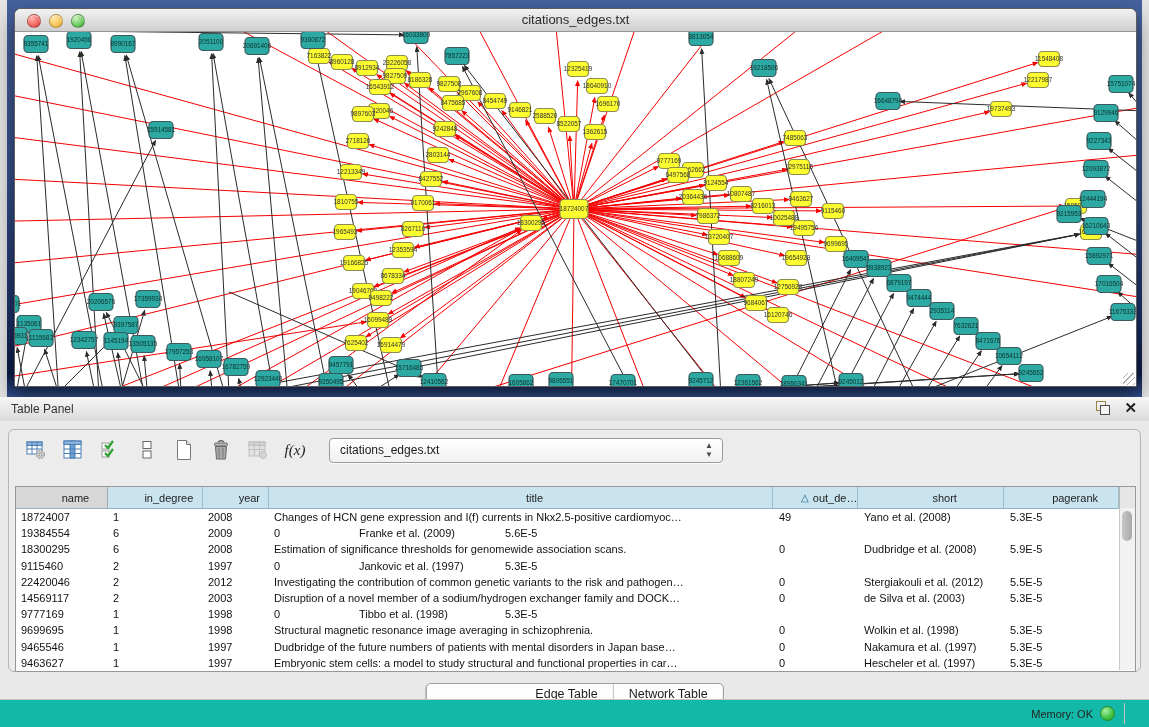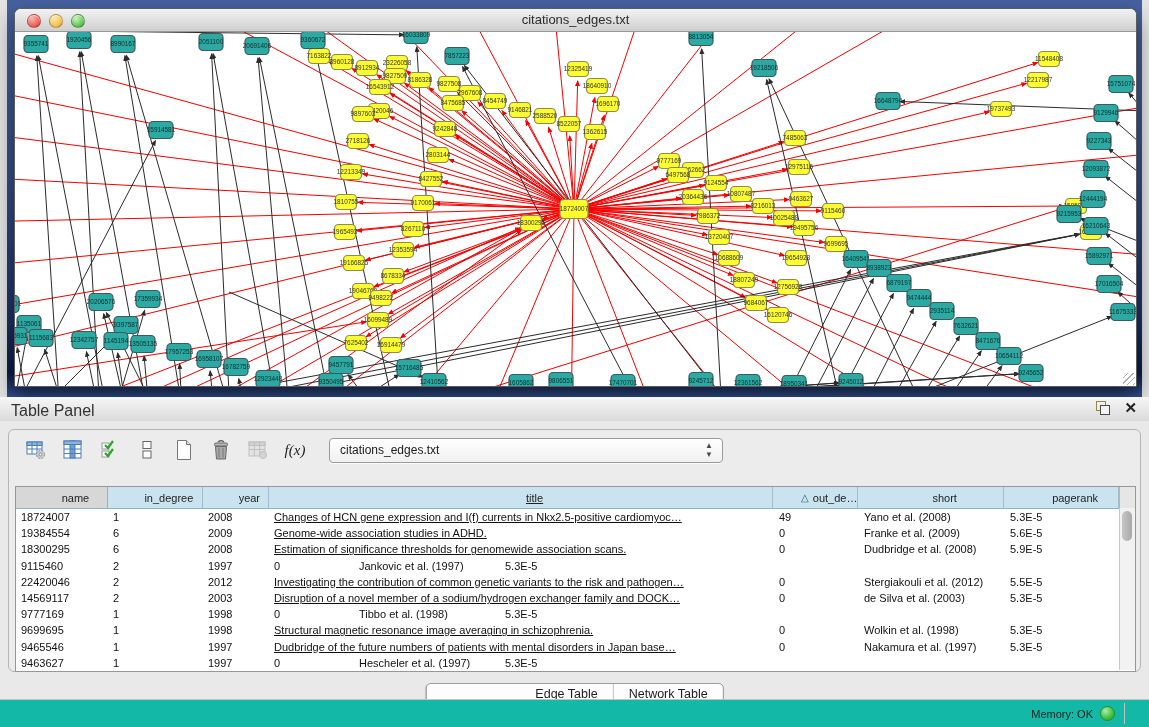--- a/index.html
+++ b/index.html
@@ -15,21 +15,21 @@
   .titlebar .title{position:absolute;left:0;right:0;top:3px;text-align:center;font-size:13px;color:#2c2c2c;}
   .lights{position:absolute;left:12px;top:5px;display:flex;gap:8px;}
   .light{width:12px;height:12px;border-radius:50%;border:1px solid rgba(0,0,0,.25);box-shadow:inset 0 1px 1px rgba(255,255,255,.7);}
   .canvas{position:relative;width:100%;height:354px;overflow:hidden;background:#fff;}
   .canvas svg{position:absolute;left:0;top:0;}
   .grip{position:absolute;right:1px;bottom:1px;width:12px;height:12px;
     background:repeating-linear-gradient(135deg,transparent 0 3px,#9a9a9a 3px 4px);opacity:.8;}
   
   .panel-header{position:absolute;left:0;top:397px;width:1149px;height:24px;
     background:linear-gradient(#f7f7f7,#dadada);border-bottom:1px solid #adadad;}
-  .panel-header .ph-title{position:absolute;left:11px;top:5px;font-size:16px;color:#333;}
+  .panel-header .ph-title{position:absolute;left:11px;top:5px;font-size:12px;color:#333;}
   .ph-icons{position:absolute;right:12px;top:4px;display:flex;gap:14px;align-items:center;}
   .float-ic{position:relative;width:14px;height:14px;}
   .float-ic .sq-back{position:absolute;left:0;top:0;width:8px;height:8px;border:1.5px solid #9a8throw447;border:1.5px solid #9a8447;}
   .float-ic .sq-front{position:absolute;right:0;bottom:0;width:8px;height:8px;border:1.5px solid #4a4a4a;background:#f4f4f4;}
   .close-ic{font-size:15px;font-weight:bold;color:#222;line-height:14px;cursor:default;}
   .panel-body{position:absolute;left:0;top:421px;width:1149px;height:306px;background:#e9e9e9;}
   .tool-container{position:absolute;left:8px;top:8px;width:1131px;height:241px;border:1px solid #b5b5b5;border-radius:6px;background:#ececec;}
   .toolbar{position:absolute;left:14px;top:7px;display:flex;align-items:flex-end;gap:11px;}
   .tbtn{width:26px;height:26px;display:flex;align-items:center;justify-content:center;}
   .fx{font-family:"Liberation Serif",serif;font-style:italic;font-size:15px;color:#222;}
@@ -41,21 +41,21 @@
   .dtable{position:absolute;left:6px;top:56px;width:1119px;height:184px;border:1px solid #979797;background:#fff;}
   .thead{display:flex;height:21px;border-bottom:1px solid #8fb2c2;}
   .hcell{box-sizing:border-box;border-right:1px solid #9dbecd;background:#c9e4ef;font-size:11px;color:#222;
     display:flex;align-items:center;justify-content:center;overflow:hidden;white-space:nowrap;padding-left:28px;}
   .hcell.first{background:#d7d7d7;border-right:1px solid #aaa;}
   .hcell .sort{color:#20618e;margin-right:4px;font-size:10px;}
   .hcorner{width:15px;background:#e6e6e6;border-left:1px solid #b5b5b5;}
   .tbody{position:relative;height:162px;overflow:hidden;}
   .trow{display:flex;height:16.2px;align-items:center;}
   .tcell{box-sizing:border-box;padding-left:5px;font-size:11px;color:#111;overflow:hidden;white-space:nowrap;}
-  .c0{width:92px;}.c1{width:95px;}.c2{width:66px;}.c3{width:505px;text-decoration:underline;}.c4{width:85px;}.c5{width:146px;}.c6{width:115px;}
+  .c0{width:92px;}.c1{width:95px;}.c2{width:66px;}.c3{width:505px;}.c4{width:85px;}.c5{width:146px;}.c6{width:115px;}
   .vscroll{position:absolute;right:0;top:21px;width:15px;height:162px;background:#f2f2f2;border-left:1px solid #c9c9c9;}
   .vthumb{position:absolute;left:2px;top:3px;width:10px;height:30px;border-radius:6px;background:linear-gradient(90deg,#c7c7c7,#a9a9a9);}
   
   .tabs{position:absolute;left:50%;top:253px;transform:translateX(-50%);display:flex;border:1px solid #9b9b9b;
     border-radius:5px;overflow:hidden;background:#fdfdfd;box-shadow:0 1px 1px rgba(0,0,0,.15);}
   .tab{padding:3px 15px 4px 15px;font-size:12.5px;color:#1c1c1c;border-right:1px solid #c2c2c2;}
   .tab:last-child{border-right:none;}
   .tab.sel{background:linear-gradient(#989898,#6e6e6e);color:#f5f5f5;text-shadow:0 -1px 0 rgba(0,0,0,.35);margin-top:15px;}
   
   .statusbar{position:absolute;left:0;bottom:0;width:1149px;height:27px;background:#14b8a6;border-top:1px solid #c3c3c3;}
@@ -874,21 +874,20 @@
             <span class="tcell c2">2008</span>
             <span class="tcell c3">Changes of HCN gene expression and I(f) currents in Nkx2.5-positive cardiomyoc…</span>
             <span class="tcell c4">49</span>
             <span class="tcell c5">Yano et al. (2008)</span>
             <span class="tcell c6">5.3E-5</span>
           </div>
           <div class="trow">
             <span class="tcell c0">19384554</span>
             <span class="tcell c1">6</span>
             <span class="tcell c2">2009</span>
-            <span class="tcell c3">Genome-wide association studies in ADHD.</span>
             <span class="tcell c4">0</span>
             <span class="tcell c5">Franke et al. (2009)</span>
             <span class="tcell c6">5.6E-5</span>
           </div>
           <div class="trow">
             <span class="tcell c0">18300295</span>
             <span class="tcell c1">6</span>
             <span class="tcell c2">2008</span>
             <span class="tcell c3">Estimation of significance thresholds for genomewide association scans.</span>
             <span class="tcell c4">0</span>
@@ -944,20 +943,21 @@
             <span class="tcell c2">1997</span>
             <span class="tcell c3">Dudbridge of the future numbers of patients with mental disorders in Japan base…</span>
             <span class="tcell c4">0</span>
             <span class="tcell c5">Nakamura et al. (1997)</span>
             <span class="tcell c6">5.3E-5</span>
           </div>
           <div class="trow">
             <span class="tcell c0">9463627</span>
             <span class="tcell c1">1</span>
             <span class="tcell c2">1997</span>
+            <span class="tcell c3">Embryonic stem cells: a model to study structural and functional properties in car…</span>
             <span class="tcell c4">0</span>
             <span class="tcell c5">Hescheler et al. (1997)</span>
             <span class="tcell c6">5.3E-5</span>
           </div>
         </div>
       <div class="vscroll">
         <div class="vthumb"></div>
       </div>
     </div>
 

